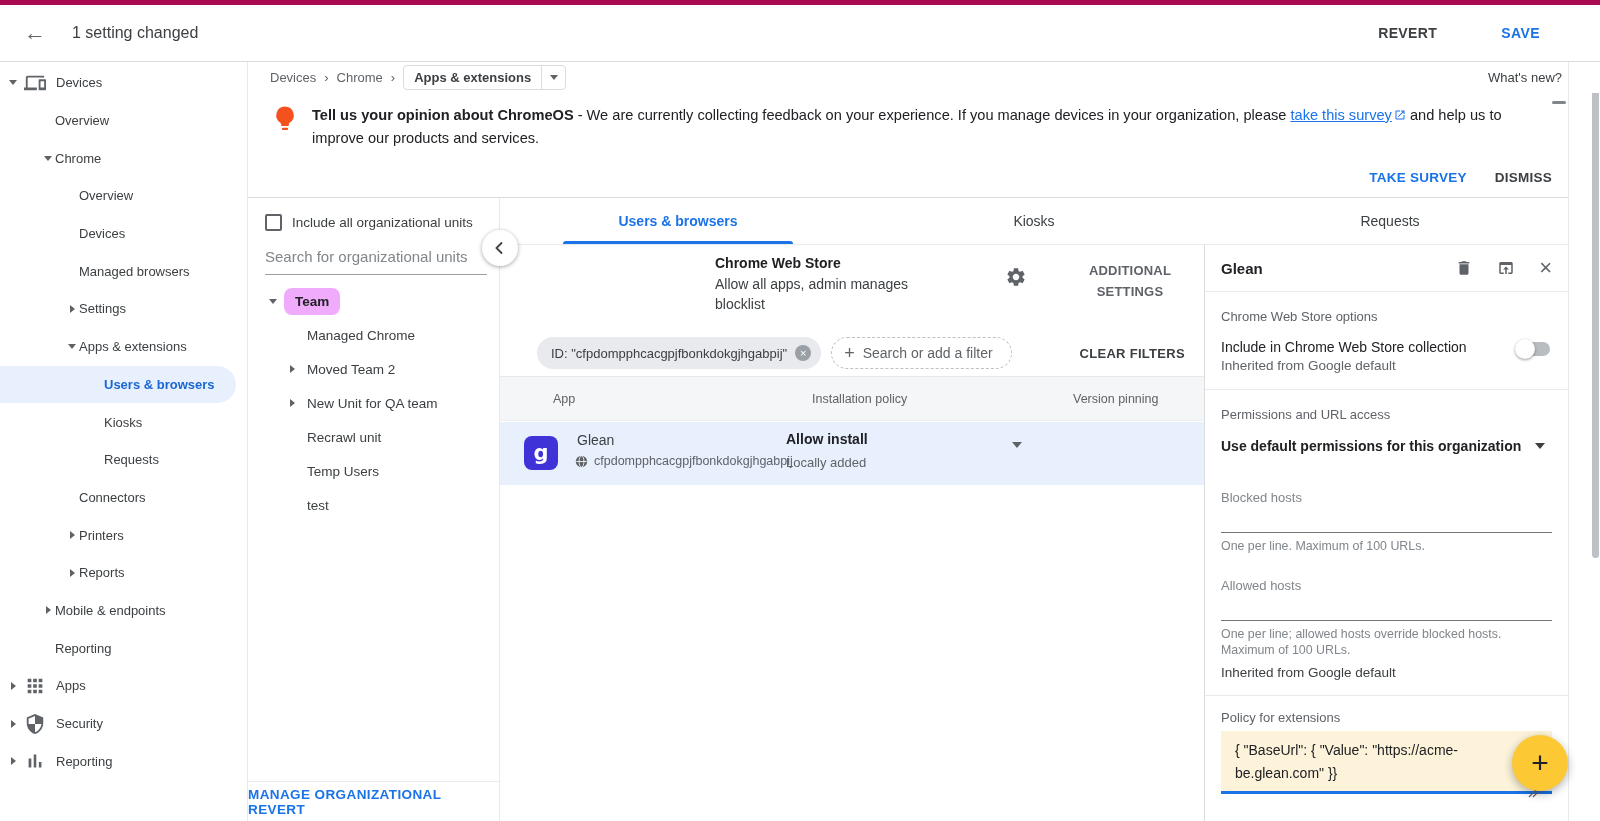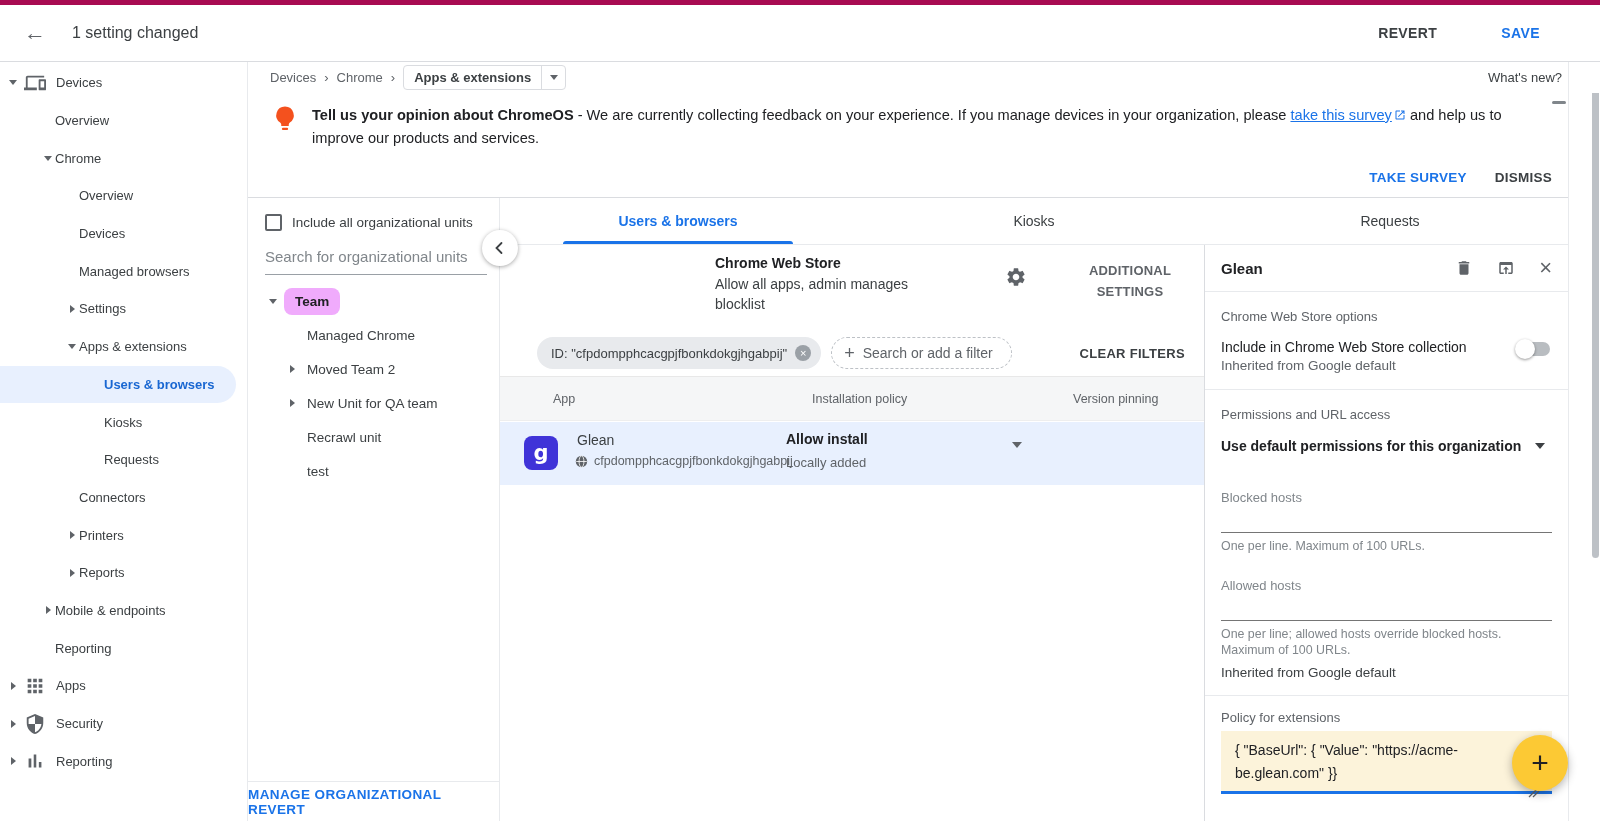--- a/index.html
+++ b/index.html
@@ -337,20 +337,24 @@
       <div class="ou-row lvl1">
         <span class="ou-car right"></span>
         <span class="ou-label">New Unit for QA team</span>
       </div>
       <div class="ou-row lvl1">
         <span class="ou-car none"></span>
         <span class="ou-label">Recrawl unit</span>
       </div>
       <div class="ou-row lvl1">
         <span class="ou-car none"></span>
+        <span class="ou-label">Temp Users</span>
+      </div>
+      <div class="ou-row lvl1">
+        <span class="ou-car none"></span>
         <span class="ou-label">test</span>
       </div>
     </div>
   <div class="ou-foot">
     <span class="ou-manage">MANAGE ORGANIZATIONAL REVERT</span>
   </div>
 </aside>
 
 <div class="collapse">
   <svg width="16" height="16" viewBox="0 0 16 16">

